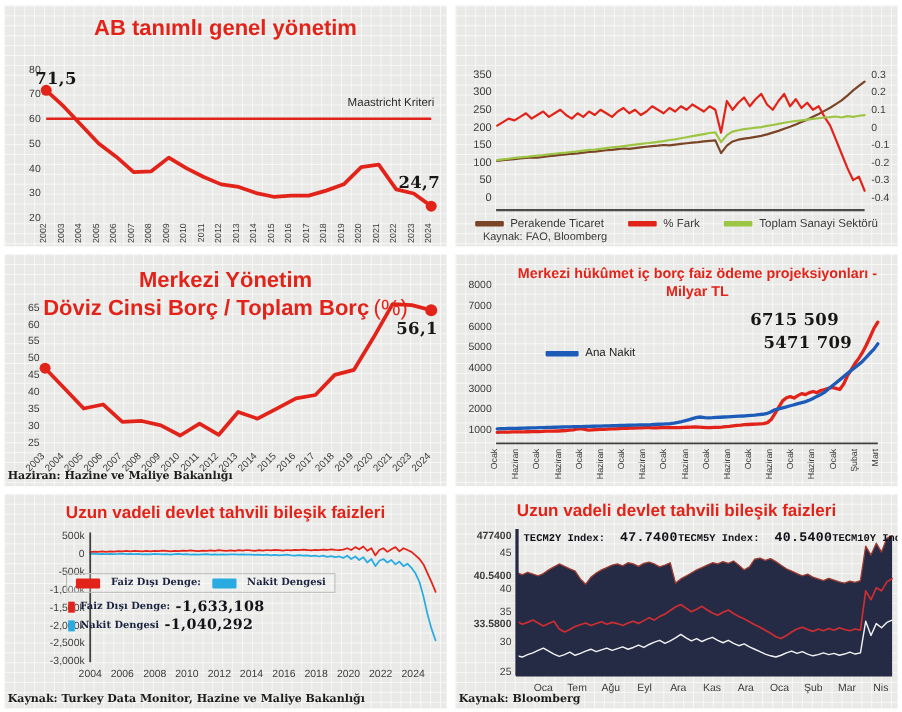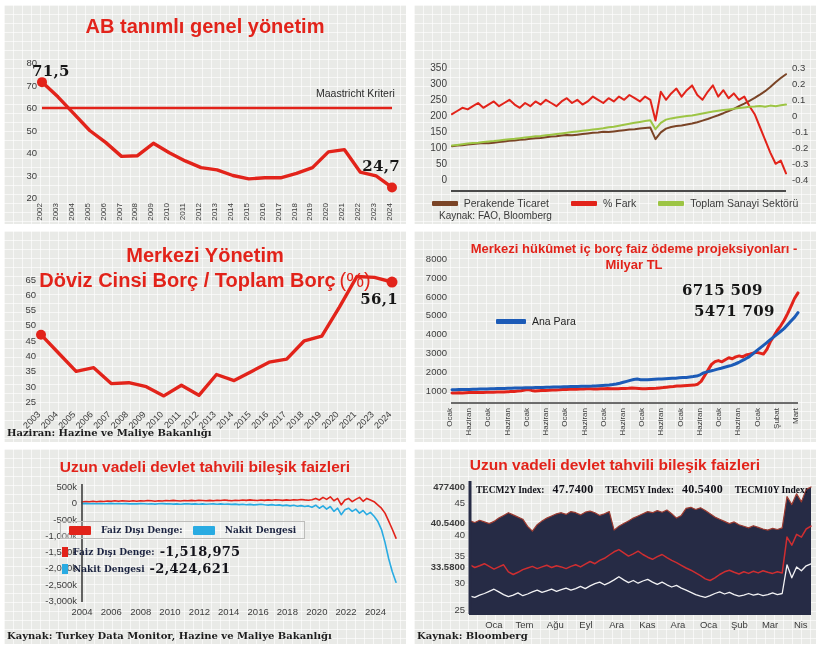--- a/index.html
+++ b/index.html
@@ -27,21 +27,21 @@
   .src-sans{position:absolute;left:3px;font-size:10px;color:#3a3a3a;font-family:"Liberation Sans",sans-serif;font-weight:400;margin-left:22px;}
   .lbox{position:absolute;border:1px solid #bdbdbb;background:rgba(255,255,255,.25);
     display:flex;align-items:center;gap:10px;padding:3px 8px;font-family:"DejaVu Serif",serif;
     font-weight:700;font-size:9px;color:#1b2340;}
   .lbox .sw{height:9px;width:22px;}
   .valrow{position:absolute;display:flex;align-items:center;gap:5px;font-family:"DejaVu Serif",serif;
     font-weight:700;color:#1b2340;font-size:9px;}
   .valrow .sq{display:inline-block;width:6px;height:10px;}
   .valrow .val{font-size:13px;color:#13131a;letter-spacing:.3px;}
   .idxrow{position:absolute;display:flex;justify-content:space-between;align-items:flex-start;
-    font-family:Liberation Serif, serif;color:#101018;}
+    font-family:Liberation Mono, monospace;color:#101018;}
   .idxrow .grp{white-space:nowrap;}
   .idxrow .lbl{font-weight:700;font-size:9.5px;}
   .idxrow .val{font-weight:700;font-size:12px;margin-left:4px;letter-spacing:.3px;}
 </style>
 </head>
 <body>
 
 <div class="grid">
 
   <section class="panel">
@@ -202,21 +202,21 @@
         <text x="268.66666666666663" y="157" font-size="8" fill="#3c3c3c" text-anchor="end" transform="rotate(-90 268.66666666666663 157)">Ocak</text>
         <text x="287.8888888888889" y="157" font-size="8" fill="#3c3c3c" text-anchor="end" transform="rotate(-90 287.8888888888889 157)">Haziran</text>
         <text x="307.11111111111114" y="157" font-size="8" fill="#3c3c3c" text-anchor="end" transform="rotate(-90 307.11111111111114 157)">Ocak</text>
         <text x="326.33333333333337" y="157" font-size="8" fill="#3c3c3c" text-anchor="end" transform="rotate(-90 326.33333333333337 157)">Haziran</text>
         <text x="345.55555555555554" y="157" font-size="8" fill="#3c3c3c" text-anchor="end" transform="rotate(-90 345.55555555555554 157)">Ocak</text>
         <text x="364.77777777777777" y="157" font-size="8" fill="#3c3c3c" text-anchor="end" transform="rotate(-90 364.77777777777777 157)">Şubat</text>
         <text x="384" y="157" font-size="8" fill="#3c3c3c" text-anchor="end" transform="rotate(-90 384 157)">Mart</text>
       </svg>
     <div class="legend-item" style="position:absolute;left:82px;top:84px;font-size:10.5px;color:#222">
       <span class="sw" style="width: 30px; background-color: rgb(28, 91, 183);"></span>
-      <span>Ana Para</span>
+      <span>Ana Nakit</span>
     </div>
     <div class="bignum" style="left:268px;top:50px">6715 509</div>
     <div class="bignum" style="left:280px;top:71px">5471 709</div>
   </section>
 
   <section class="panel">
     <div class="ptitle" style="top:8px;font-size:15.5px">Uzun vadeli devlet tahvili bileşik faizleri</div>
     <svg width="402" height="160" style="top:30px">
         <polyline points="78.0,23.0 81.7,22.5 85.3,22.8 89.0,22.3 92.6,22.7 96.3,22.2 99.9,22.5 103.6,22.0 107.2,22.3 110.9,21.8 114.5,22.2 118.2,21.7 121.8,22.0 125.5,22.3 129.1,21.8 132.8,22.2 136.4,21.7 140.1,22.0 143.7,21.5 147.4,21.8 151.0,22.2 154.7,21.7 158.3,22.0 162.0,21.5 165.6,21.8 169.3,21.4 172.9,21.7 176.6,22.0 180.2,21.5 183.9,21.8 187.5,21.4 191.2,21.7 194.8,21.2 198.5,21.5 202.1,21.8 205.8,21.4 209.4,21.7 213.1,21.2 216.7,21.5 220.4,21.0 224.0,21.4 227.7,21.7 231.3,21.2 235.0,21.5 238.7,21.0 242.3,21.4 246.0,20.9 249.6,21.2 253.3,21.5 256.9,21.0 260.6,21.4 264.2,20.9 267.9,21.2 271.5,20.7 275.2,21.0 278.8,21.4 282.5,20.9 286.1,21.2 289.8,20.7 293.4,21.0 297.1,20.5 300.7,20.9 304.4,21.2 308.0,20.7 311.7,19.4 315.3,21.0 319.0,18.4 322.6,20.4 326.3,17.8 329.9,21.7 333.6,19.4 337.2,25.9 340.9,21.0 344.5,19.4 348.2,22.7 351.8,20.4 355.5,18.4 359.1,22.3 362.8,19.4 366.4,21.0 370.1,22.7 373.7,25.9 377.4,29.2 381.0,34.1 384.7,42.2 388.3,50.3 392.0,59.1" fill="none" stroke="#e2231a" stroke-width="1.6" stroke-linejoin="round" stroke-linecap="round"></polyline>
         <polyline points="78.0,24.6 81.7,24.4 85.3,24.8 89.0,24.5 92.6,24.7 96.3,24.5 99.9,24.7 103.6,24.6 107.2,24.4 110.9,24.7 114.5,24.5 118.2,24.8 121.8,24.6 125.5,24.9 129.1,24.7 132.8,24.9 136.4,24.6 140.1,24.8 143.7,25.0 147.4,24.7 151.0,25.1 154.7,24.8 158.3,24.6 162.0,24.9 165.6,24.8 169.3,25.1 172.9,24.9 176.6,25.3 180.2,24.9 183.9,24.8 187.5,25.1 191.2,24.9 194.8,25.2 198.5,24.9 202.1,25.3 205.8,25.0 209.4,24.9 213.1,25.2 216.7,24.9 220.4,25.3 224.0,25.1 227.7,25.4 231.3,25.1 235.0,25.6 238.7,25.3 242.3,25.8 246.0,25.4 249.6,25.9 253.3,25.6 256.9,25.3 260.6,25.8 264.2,26.1 267.9,25.6 271.5,26.2 275.2,25.9 278.8,26.6 282.5,26.1 286.1,26.9 289.8,26.2 293.4,27.2 297.1,26.6 300.7,27.5 304.4,26.9 308.0,28.2 311.7,26.2 315.3,29.2 319.0,26.9 322.6,30.1 326.3,27.5 329.9,32.4 333.6,29.2 337.2,35.7 340.9,30.8 344.5,29.2 348.2,32.4 351.8,30.1 355.5,34.1 359.1,31.5 362.8,35.7 366.4,33.4 370.1,37.3 373.7,42.2 377.4,50.3 381.0,63.4 384.7,79.7 388.3,92.7 392.0,103.2" fill="none" stroke="#29abe2" stroke-width="1.6" stroke-linejoin="round" stroke-linecap="round"></polyline>
@@ -243,26 +243,26 @@
       </svg>
     <div class="lbox" style="left:56px;top:72px">
       <span class="sw" style="background-color: rgb(226, 35, 26);"></span>
       <span>Faiz Dışı Denge:</span>
       <span class="sw" style="background-color: rgb(41, 171, 226);"></span>
       <span>Nakit Dengesi</span>
     </div>
     <div class="valrow" style="left:58px;top:95px">
       <span class="sq" style="background-color: rgb(226, 35, 26);"></span>
       <span>Faiz Dışı Denge:</span>
-      <span class="val">-1,518,975</span>
+      <span class="val">-1,633,108</span>
     </div>
     <div class="valrow" style="left:58px;top:112px">
       <span class="sq" style="background-color: rgb(41, 171, 226);"></span>
       <span>Nakit Dengesi</span>
-      <span class="val">-2,424,621</span>
+      <span class="val">-1,040,292</span>
     </div>
     <div class="src" style="bottom:3px">Kaynak: Turkey Data Monitor, Hazine ve Maliye Bakanlığı</div>
   </section>
 
   <section class="panel">
     <div class="ptitle" style="top:6px;font-size:15.5px">Uzun vadeli devlet tahvili bileşik faizleri</div>
     <svg width="402" height="162" style="top:28px">
         <polygon points="56.0,43.9 60.8,45.5 65.6,43.3 70.4,44.9 75.2,46.6 80.0,44.4 84.8,41.1 89.6,38.4 94.4,35.7 99.2,37.9 104.0,40.1 108.8,42.2 113.6,49.3 118.4,54.2 123.2,47.7 128.0,43.9 132.8,41.1 137.6,39.0 142.5,36.8 147.3,35.7 152.1,37.4 156.9,34.6 161.7,35.7 166.5,37.9 171.3,35.2 176.1,34.1 180.9,35.7 185.7,38.4 190.5,36.8 195.3,34.6 200.1,53.1 204.9,49.3 209.7,46.6 214.5,43.9 219.3,41.1 224.1,39.0 228.9,36.8 233.7,34.6 238.5,35.7 243.3,33.6 248.1,35.2 252.9,33.0 257.7,36.8 262.5,41.1 267.3,38.4 272.1,31.4 276.9,30.3 281.7,32.5 286.5,30.8 291.3,33.6 296.1,36.8 300.9,40.1 305.7,42.2 310.5,44.4 315.4,46.6 320.2,44.9 325.0,47.7 329.8,49.3 334.6,50.9 339.4,48.7 344.2,50.4 349.0,52.0 353.8,53.1 358.6,51.4 363.4,52.5 368.2,50.9 373.0,19.5 377.8,27.6 382.6,16.8 387.4,24.9 392.2,12.4 397.0,10.0 397,136 56,136" fill="#262b45"></polygon>
         <polyline points="56.0,43.9 60.8,45.5 65.6,43.3 70.4,44.9 75.2,46.6 80.0,44.4 84.8,41.1 89.6,38.4 94.4,35.7 99.2,37.9 104.0,40.1 108.8,42.2 113.6,49.3 118.4,54.2 123.2,47.7 128.0,43.9 132.8,41.1 137.6,39.0 142.5,36.8 147.3,35.7 152.1,37.4 156.9,34.6 161.7,35.7 166.5,37.9 171.3,35.2 176.1,34.1 180.9,35.7 185.7,38.4 190.5,36.8 195.3,34.6 200.1,53.1 204.9,49.3 209.7,46.6 214.5,43.9 219.3,41.1 224.1,39.0 228.9,36.8 233.7,34.6 238.5,35.7 243.3,33.6 248.1,35.2 252.9,33.0 257.7,36.8 262.5,41.1 267.3,38.4 272.1,31.4 276.9,30.3 281.7,32.5 286.5,30.8 291.3,33.6 296.1,36.8 300.9,40.1 305.7,42.2 310.5,44.4 315.4,46.6 320.2,44.9 325.0,47.7 329.8,49.3 334.6,50.9 339.4,48.7 344.2,50.4 349.0,52.0 353.8,53.1 358.6,51.4 363.4,52.5 368.2,50.9 373.0,19.5 377.8,27.6 382.6,16.8 387.4,24.9 392.2,12.4 397.0,10.0" fill="none" stroke="#9c3b31" stroke-width="1.2" stroke-linejoin="round" stroke-linecap="round"></polyline>
         <polyline points="56.0,87.8 60.8,90.5 65.6,88.8 70.4,86.7 75.2,89.4 80.0,92.1 84.8,89.9 89.6,87.8 94.4,94.8 99.2,97.5 104.0,95.3 108.8,92.6 113.6,91.0 118.4,89.4 123.2,91.6 128.0,89.9 132.8,88.3 137.6,90.5 142.5,88.8 147.3,89.9 152.1,91.6 156.9,89.4 161.7,87.8 166.5,89.9 171.3,87.2 176.1,84.5 180.9,86.7 185.7,83.4 190.5,81.3 195.3,78.0 200.1,74.8 204.9,72.6 209.7,75.8 214.5,79.1 219.3,76.9 224.1,74.2 228.9,77.5 233.7,80.2 238.5,82.3 243.3,79.6 248.1,77.5 252.9,80.7 257.7,83.4 262.5,85.6 267.3,88.3 272.1,91.0 276.9,93.2 281.7,95.9 286.5,98.6 291.3,101.9 296.1,103.5 300.9,100.8 305.7,97.5 310.5,94.8 315.4,93.2 320.2,95.3 325.0,97.0 329.8,94.8 334.6,96.4 339.4,94.3 344.2,95.9 349.0,93.7 353.8,95.3 358.6,96.4 363.4,94.8 368.2,95.9 373.0,60.1 377.8,68.2 382.6,57.4 387.4,60.1 392.2,52.0 397.0,49.1" fill="none" stroke="#cf2e31" stroke-width="1.5" stroke-linejoin="round" stroke-linecap="round"></polyline>

